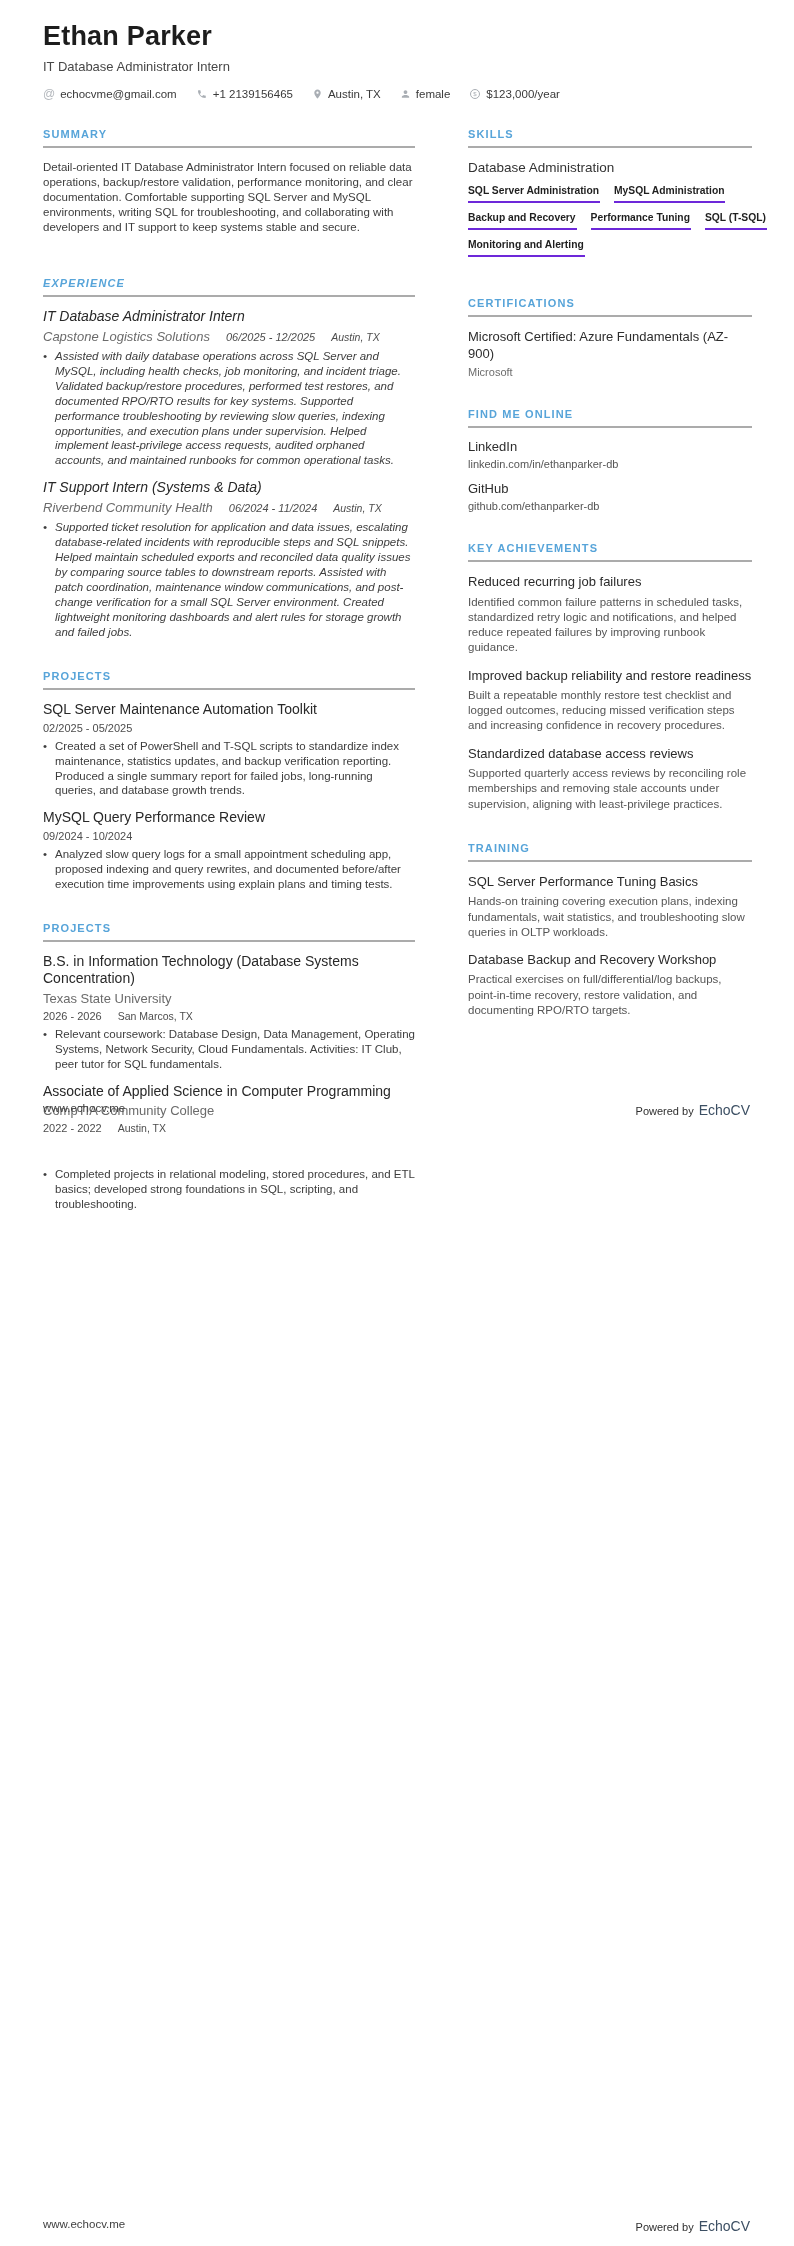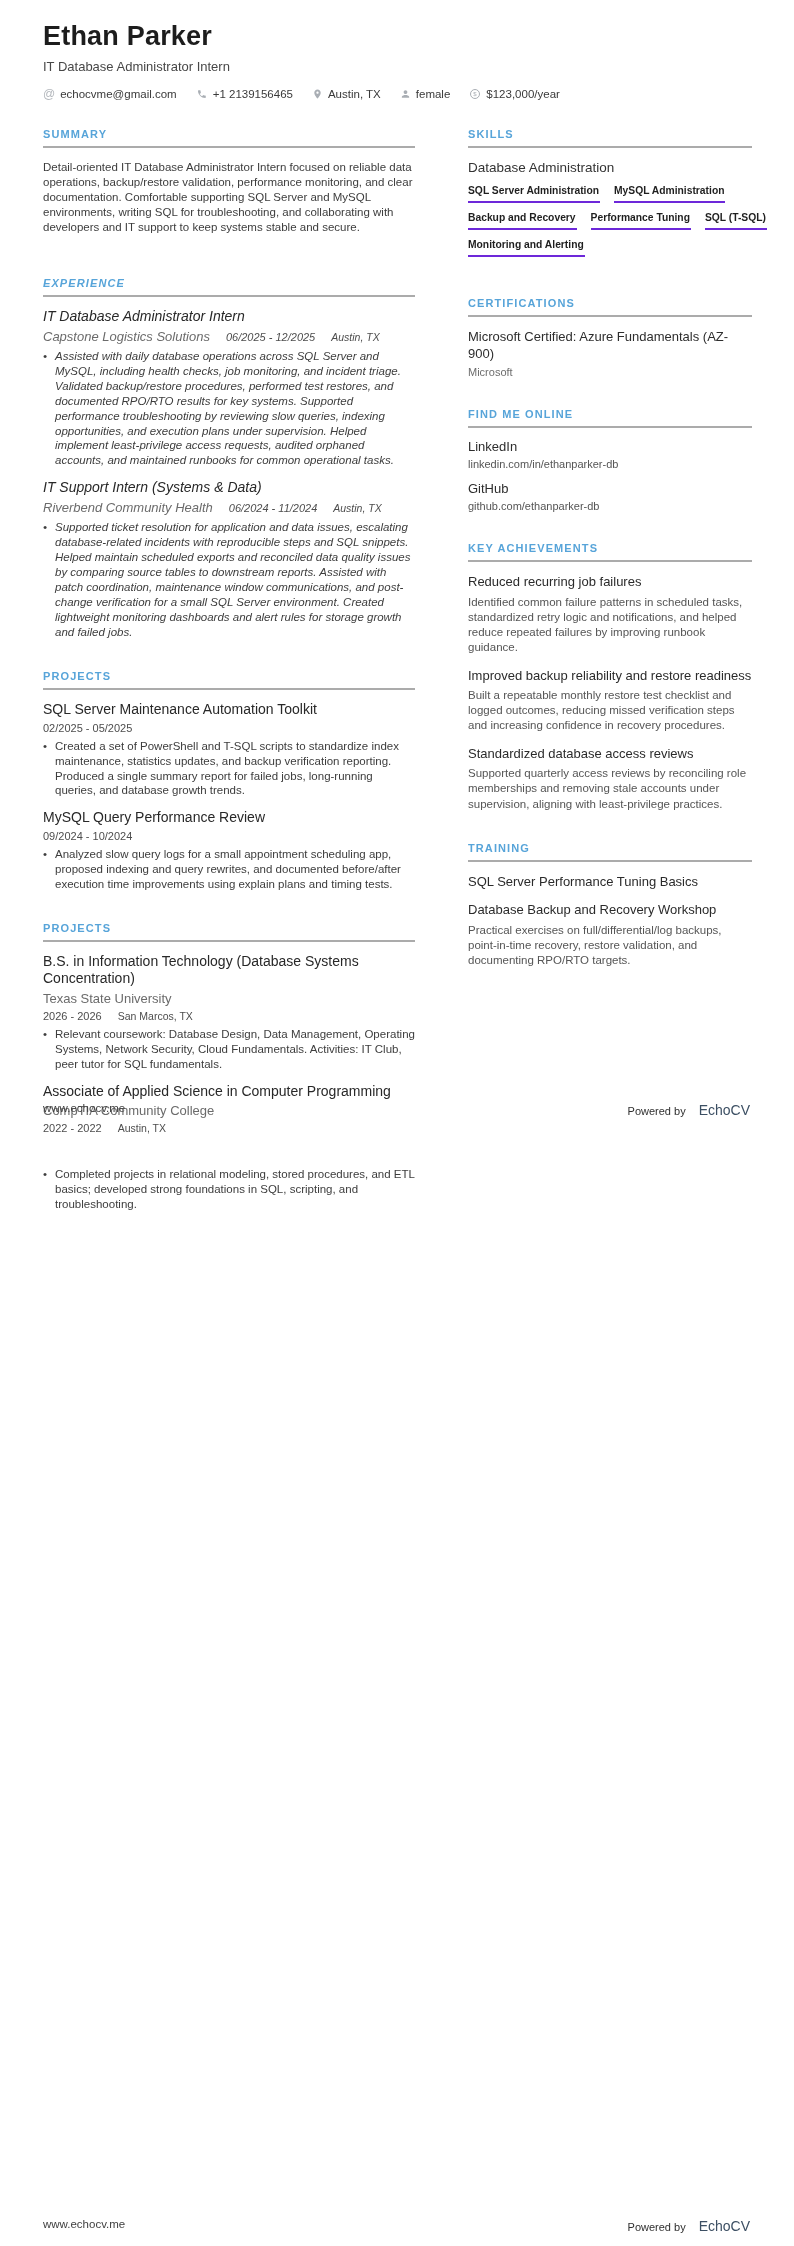--- a/index.html
+++ b/index.html
@@ -51,21 +51,21 @@
   .link-item{margin-top:11px;}
   .link-label{font-size:13px;color:#2d2d2d;}
   .link-url{font-size:11px;color:#555555;margin-top:4px;cursor:pointer;}
 
   .ach{margin-top:12px;}
   .ach-title{font-size:13px;color:#2b2b2b;line-height:1.25;}
   .ach-text{font-size:11.5px;line-height:1.33;color:#555555;margin-top:4px;}
 
   
   .site-link{position:absolute;left:43px;font-size:11.5px;color:#3f3f3f;cursor:pointer;}
-  .powered{position:absolute;right:44px;display:flex;align-items:baseline;gap:13px;}
+  .powered{position:absolute;right:44px;display:flex;align-items:baseline;gap:5px;}
   .powered-prefix{font-size:11px;color:#2f2f2f;}
   .brand{font-size:14px;font-weight:500;color:#3c4f63;cursor:pointer;}
   .f1{top:1102px;}
   .f2{top:2218px;}
 
   .page2-bullet{position:absolute;left:43px;top:1167px;width:372px;}
 </style>
 </head>
 <body>
 
@@ -273,20 +273,21 @@
         <div class="ach-title">Standardized database access reviews</div>
         <div class="ach-text">Supported quarterly access reviews by reconciling role memberships and removing stale accounts under supervision, aligning with least-privilege practices.</div>
       </div>
     </div>
 
     <div class="sec">
       <div class="sec-head">TRAINING</div>
       <div class="rule"></div>
       <div class="ach">
         <div class="ach-title">SQL Server Performance Tuning Basics</div>
+        <div class="ach-text">Hands-on training covering execution plans, indexing fundamentals, wait statistics, and troubleshooting slow queries in OLTP workloads.</div>
       </div>
       <div class="ach">
         <div class="ach-title">Database Backup and Recovery Workshop</div>
         <div class="ach-text">Practical exercises on full/differential/log backups, point-in-time recovery, restore validation, and documenting RPO/RTO targets.</div>
       </div>
     </div>
 
   </div>
 
   <div class="site-link f1">www.echocv.me</div>

